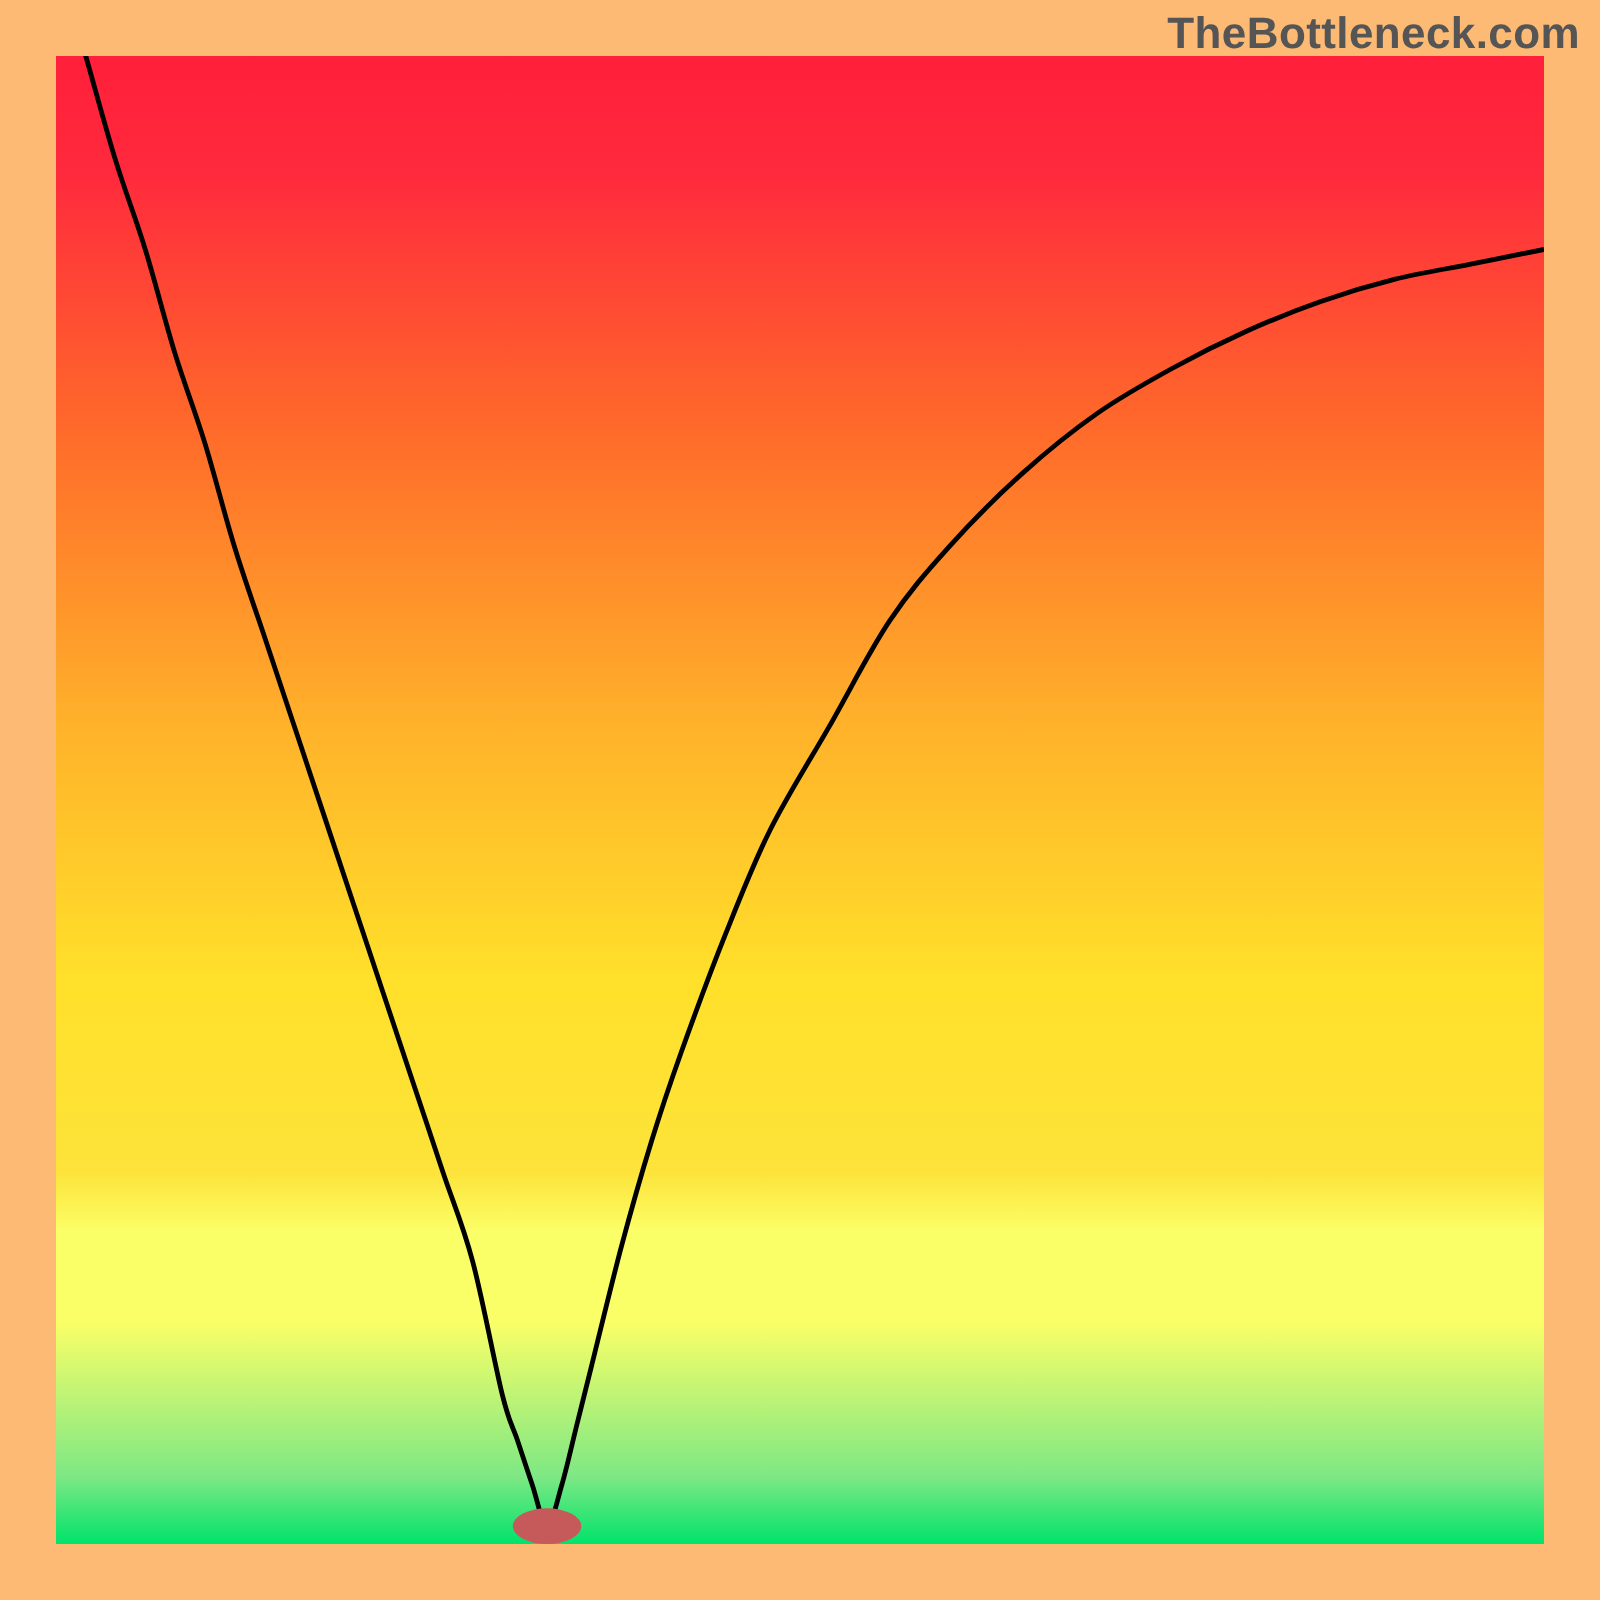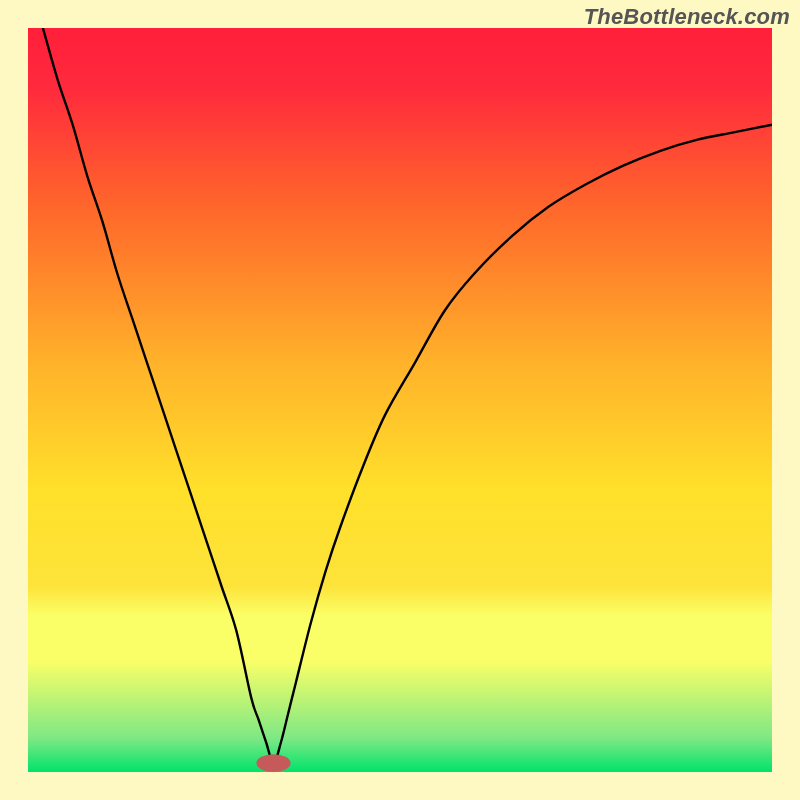--- a/index.html
+++ b/index.html
@@ -8,22 +8,21 @@
     width: 800px;
     height: 800px;
     background: #000;
     overflow: hidden;
     font-family: Arial, Helvetica, sans-serif;
   }
   .frame {
     position: relative;
     width: 800px;
     height: 800px;
-    background: #fef9c3;
-    font-style: italic;
+    background: #fdba74;
   }
   .watermark {
     position: absolute;
     top: 4px;
     right: 10px;
     color: #555;
     font-size: 22px;
     font-weight: 600;
     z-index: 10;
     letter-spacing: 0.2px;

